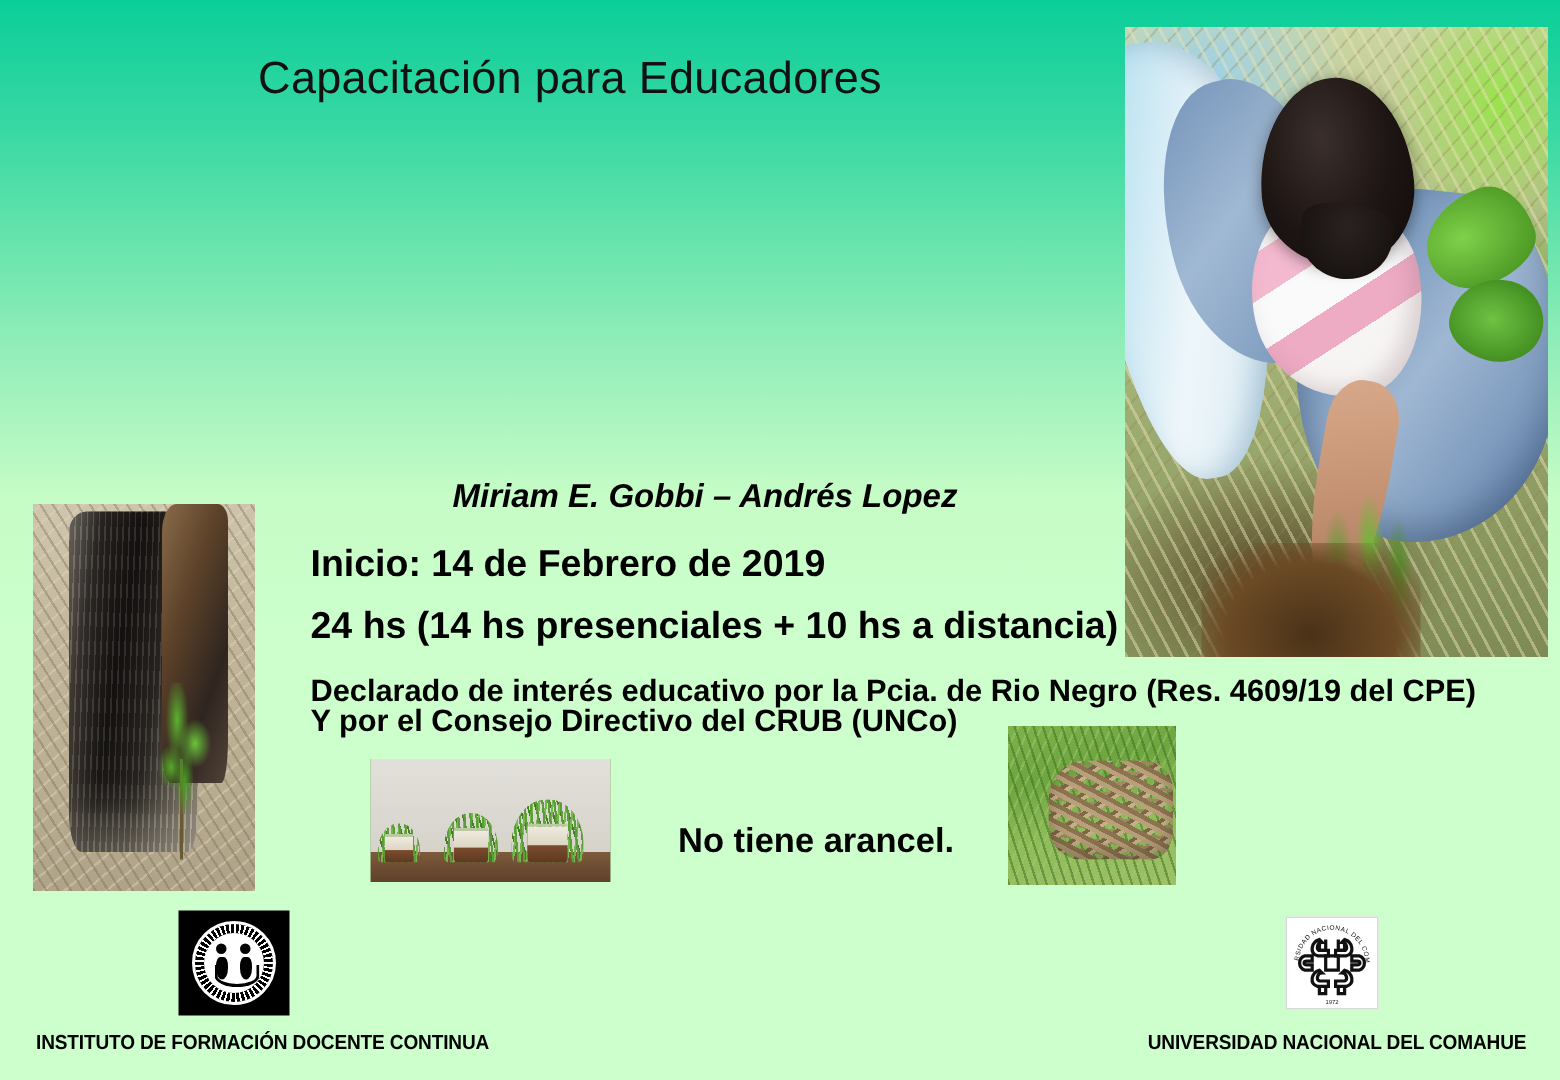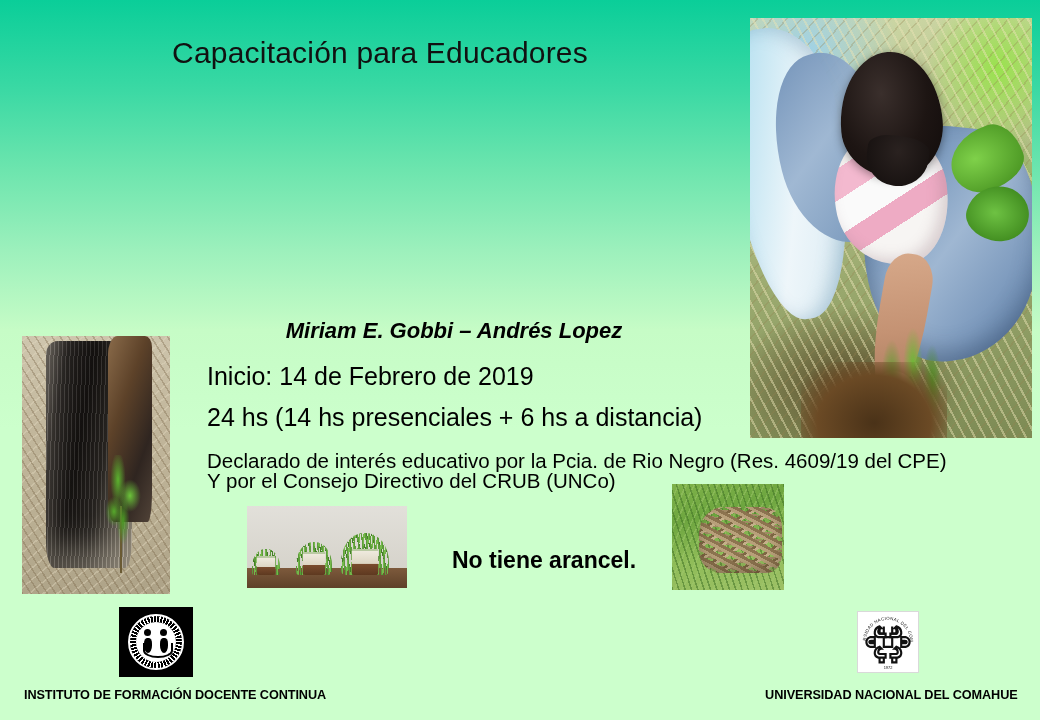--- a/index.html
+++ b/index.html
@@ -52,35 +52,35 @@
     color: #000;
     font-weight: 700;
     font-size: 43px;
     line-height: 1.30;
     letter-spacing: -0.2px;
   }
   .title-block .tl { display: block; white-space: nowrap; }
 
   .authors {
     position: absolute;
-    left: 184px;
+    left: 200px;
     top: 318px;
     width: 540px;
     text-align: center;
     font-size: 22px;
     font-style: italic;
     font-weight: 700;
     color: #000;
   }
 
   .infoline {
     position: absolute;
     left: 207px;
     color: #000;
-    font-weight: 400;
+    font-weight: 700;
     white-space: nowrap;
   }
   .info-1 { top: 362px; font-size: 25px; }
   .info-2 { top: 403px; font-size: 25px; }
   .info-3 { top: 449px; font-size: 20.5px; }
   .info-4 { top: 469px; font-size: 20.5px; }
 
   .free {
     position: absolute;
     left: 452px;
@@ -400,21 +400,21 @@
 <body>
 
 <div id="poster">
 
   <div class="kicker">Capacitación para Educadores</div>
 
 
   <div class="authors">Miriam E. Gobbi – Andrés Lopez</div>
 
   <div class="infoline info-1">Inicio: 14 de Febrero de 2019</div>
-  <div class="infoline info-2">24 hs (14 hs presenciales + 6 hs a distancia)</div>
+  <div class="infoline info-2">24 hs (14 hs presenciales + 10 hs a distancia)</div>
   <div class="infoline info-3">Declarado de interés educativo por la Pcia. de Rio Negro (Res. 4609/19 del CPE)</div>
   <div class="infoline info-4">Y por el Consejo Directivo del CRUB (UNCo)</div>
 
   <div class="free">No tiene arancel.</div>
 
 
   <div class="foot foot-left">INSTITUTO DE FORMACIÓN DOCENTE CONTINUA</div>
   <div class="foot foot-right">UNIVERSIDAD NACIONAL DEL COMAHUE</div>
 
   <div class="photo" id="photo-main">

